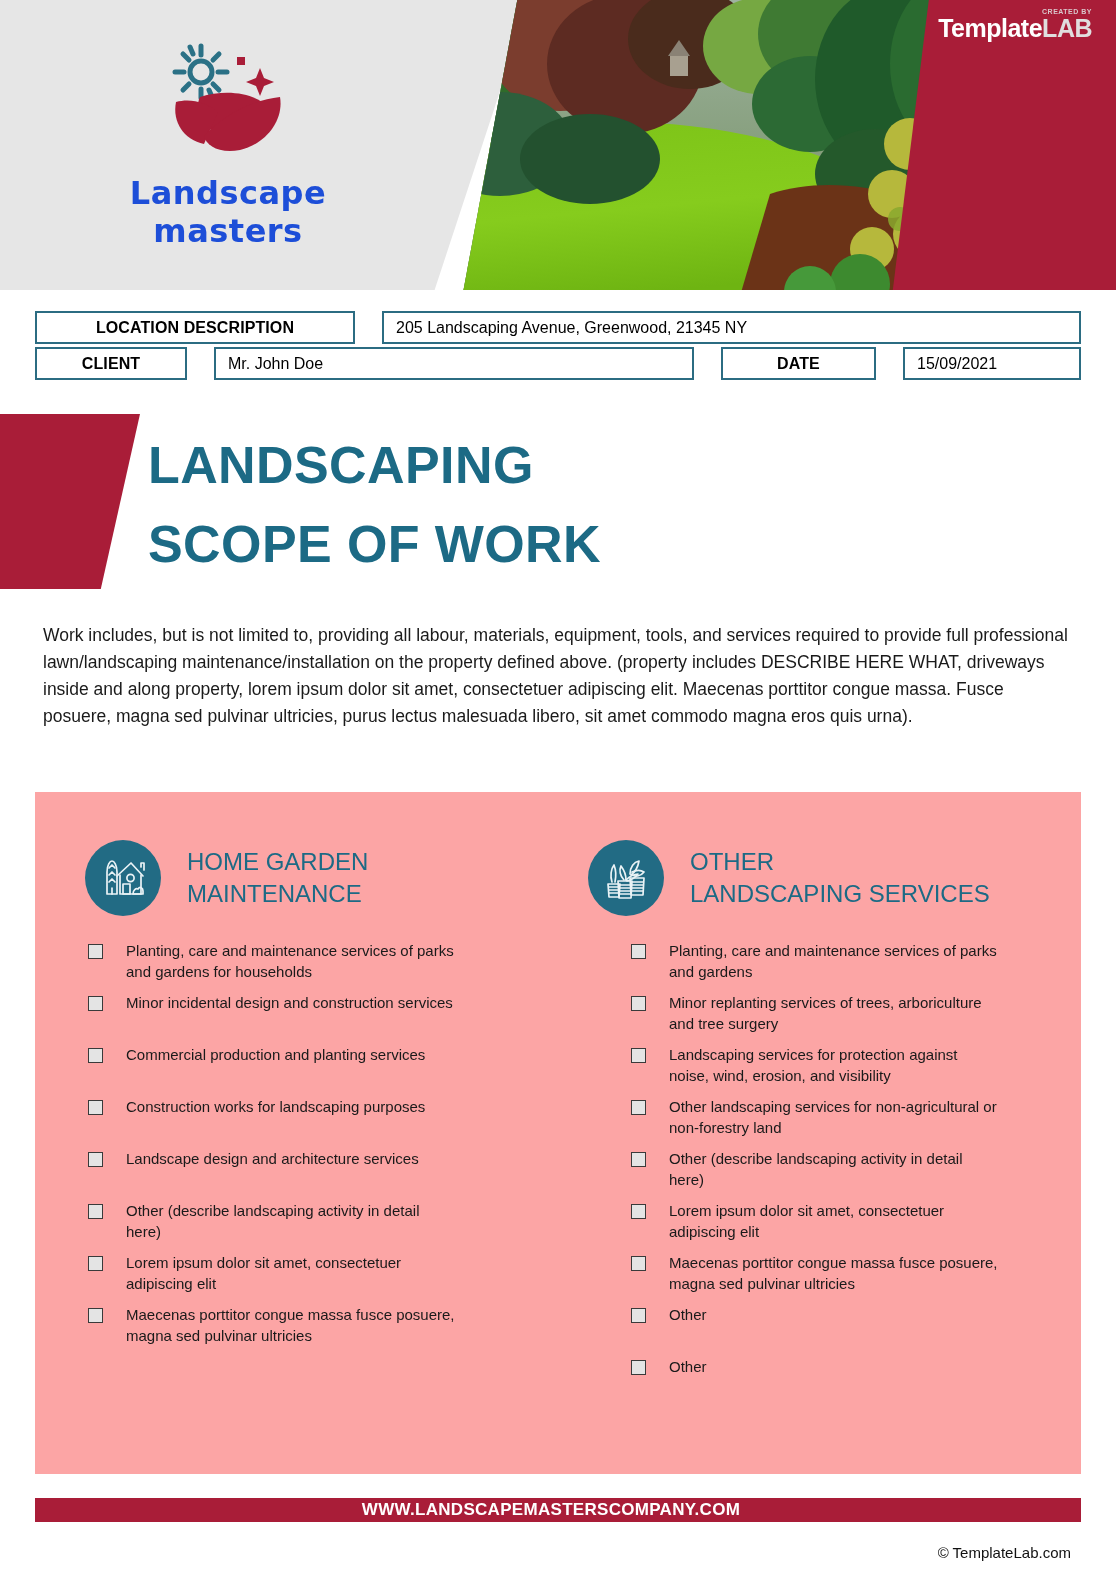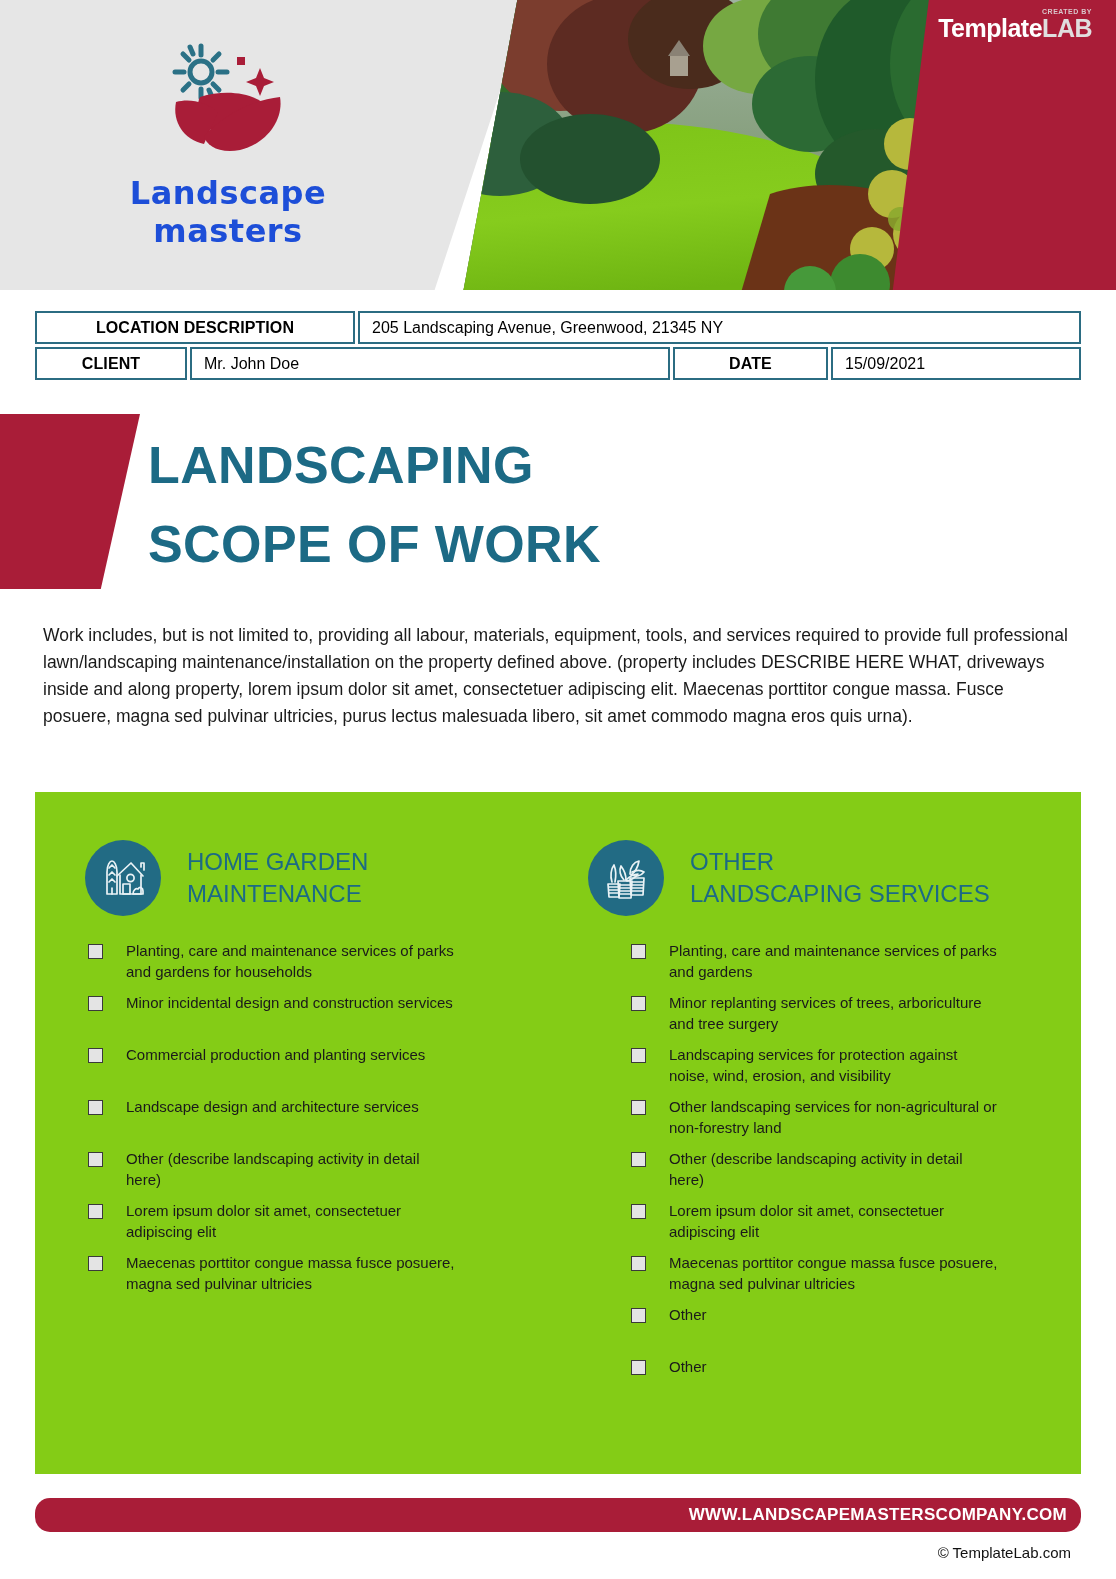--- a/index.html
+++ b/index.html
@@ -93,21 +93,21 @@
     letter-spacing: 0.5px;
     font-family: "DejaVu Sans", sans-serif;
   }
 
   
   #info-table {
     position: absolute;
     left: 35px; top: 311px;
     width: 1046px;
   }
-  .info-row { display: flex; }
+  .info-row { display: flex; gap: 24px; }
   .info-row + .info-row { margin-top: 3px; }
   .cell {
     border: 2px solid #2b6c82;
     background: #ffffff;
     height: 33px;
     display: flex;
     align-items: center;
     box-sizing: border-box;
     font-size: 16px;
     color: #000000;
@@ -156,21 +156,21 @@
     color: #1a1a1a;
     text-align: left;
   }
 
   
   #panel {
     position: absolute;
     left: 35px; top: 792px;
     width: 1046px;
     height: 682px;
-    background: #84cc16;
+    background: #fca5a5;
   }
   .columns { display: flex; }
   .col { width: 523px; position: relative; box-sizing: border-box; }
 
   .sec-head { display: flex; align-items: center; padding-top: 48px; }
   .col-left .sec-head { padding-left: 50px; }
   .col-right .sec-head { padding-left: 30px; }
   .sec-icon {
     width: 76px; height: 76px;
     border-radius: 50%;
@@ -208,26 +208,25 @@
     font-size: 15px;
     line-height: 1.42;
     color: #1a1a1a;
     max-width: 330px;
   }
 
   
   #footer-bar {
     position: absolute;
     left: 35px; top: 1498px;
-    width: 1046px; height: 34px;
+    width: 1046px; height: 24px;
     background: #A91D38;
     display: flex;
     align-items: center;
-    justify-content: flex-end;
-    border-radius: 15px;
+    justify-content: center;
   }
   #footer-bar .url {
     color: #ffffff;
     font-size: 17px;
     font-weight: bold;
     letter-spacing: 0.3px;
     padding-right: 14px;
   }
   #copyright {
     position: absolute;
@@ -386,20 +385,24 @@
           <div class="item">
               <div class="ckbox"></div>
               <div class="item-label">Minor incidental design and construction services</div>
             </div>
           <div class="item">
               <div class="ckbox"></div>
               <div class="item-label">Commercial production and planting services</div>
             </div>
           <div class="item">
               <div class="ckbox"></div>
+              <div class="item-label">Construction works for landscaping purposes</div>
+            </div>
+          <div class="item">
+              <div class="ckbox"></div>
               <div class="item-label">Landscape design and architecture services</div>
             </div>
           <div class="item">
               <div class="ckbox"></div>
               <div class="item-label">Other (describe landscaping activity in detail here)</div>
             </div>
           <div class="item">
               <div class="ckbox"></div>
               <div class="item-label">Lorem ipsum dolor sit amet, consectetuer adipiscing elit</div>
             </div>

